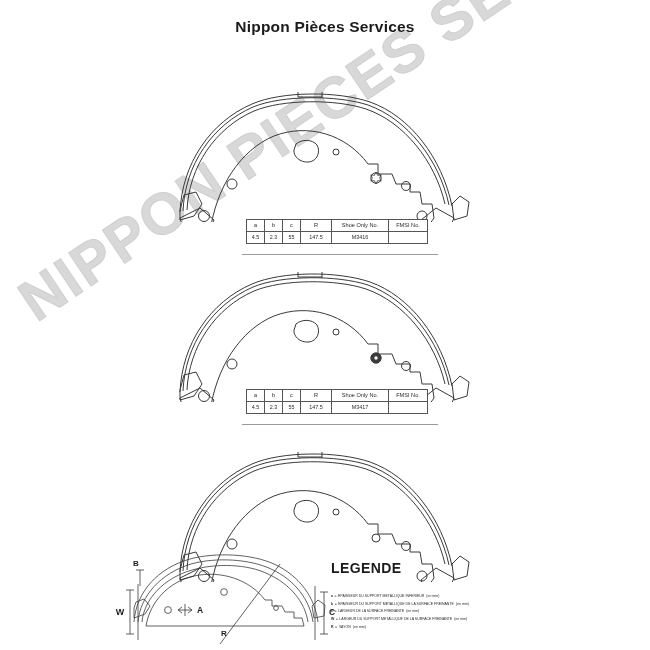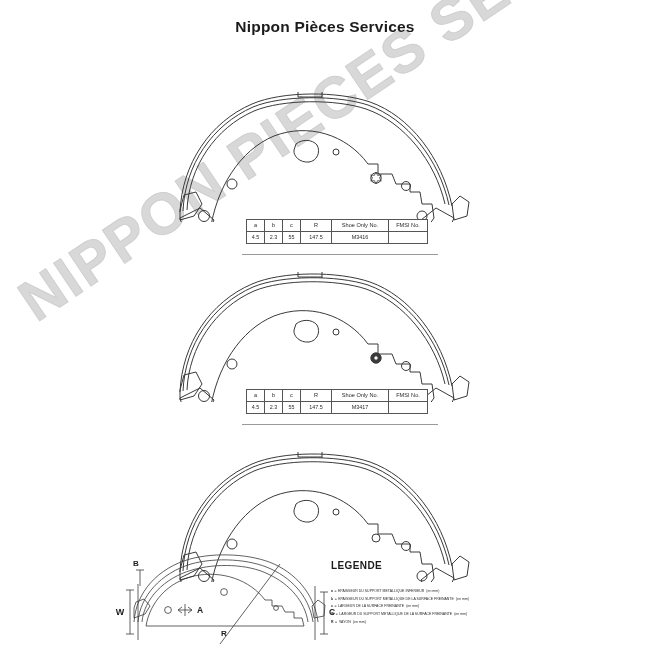--- a/index.html
+++ b/index.html
@@ -88,21 +88,21 @@
   #dimfig{position:absolute;left:112px;top:552px;z-index:4;}
 
   
   #legend{
     position:absolute;
     left:331px;top:560px;
     width:250px;
     z-index:6;
   }
   #legend-title{
-    font-size:10px;
+    font-size:14px;
     font-weight:bold;
     letter-spacing:.4px;
     color:#1b1b1b;
     margin-bottom:17px;
   }
   .legend-row{
     display:flex;
     align-items:flex-start;
     font-size:3.5px;
     line-height:6.4px;

